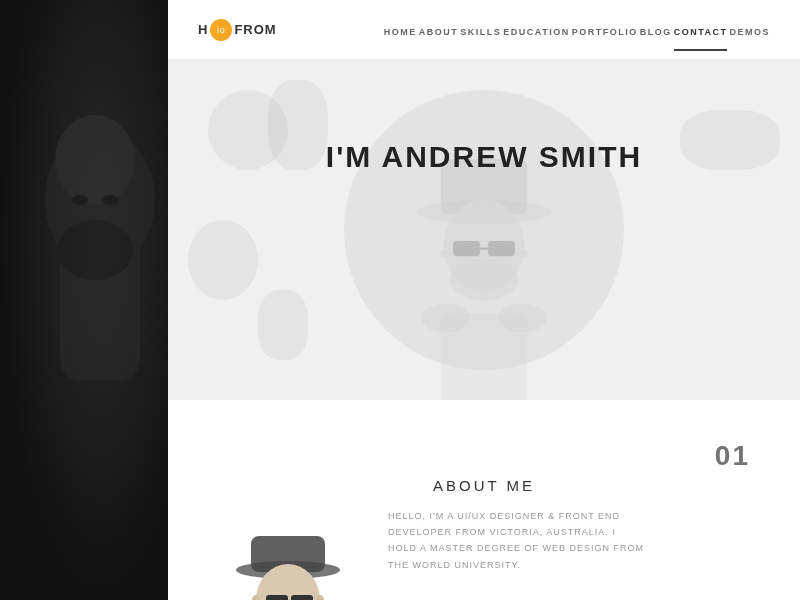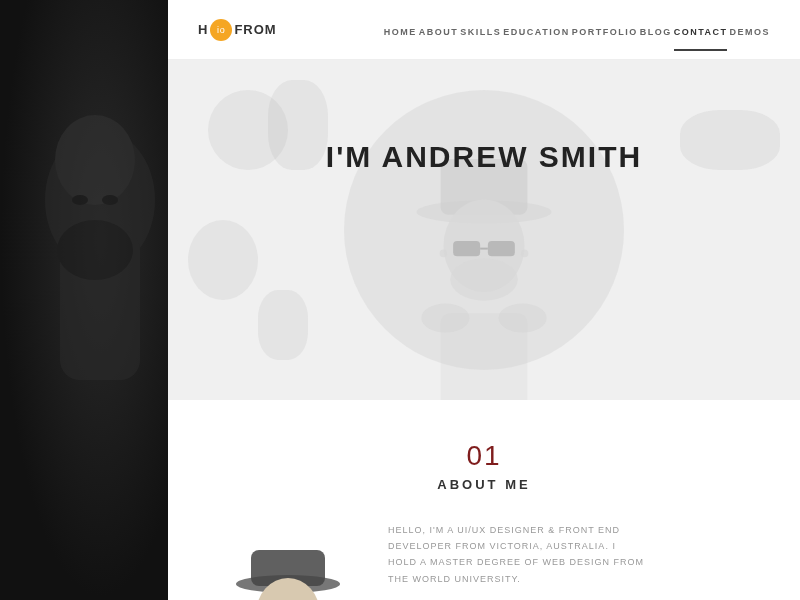--- a/index.html
+++ b/index.html
@@ -177,36 +177,36 @@
       font-weight: 900;
     }
 
     
     .about-section {
       background: #fff;
       padding: 40px 50px;
     }
 
     .section-number {
-      text-align: center;
+      text-align: right;
       font-size: 28px;
-      color: #7f1d1d;
-      font-weight: 400;
+      color: #737373;
+      font-weight: 700;
       letter-spacing: 2px;
       margin-bottom: 5px;
     }
 
     .section-title {
       text-align: center;
-      font-size: 13px;
-      font-weight: 700;
+      font-size: 15px;
+      font-weight: 400;
       letter-spacing: 3px;
       color: #333;
       text-transform: uppercase;
-      margin-bottom: 30px;
+      margin-bottom: 14px;
     }
 
     .about-content {
       display: flex;
       gap: 30px;
     }
 
     .about-photo {
       width: 140px;
       height: 170px;

